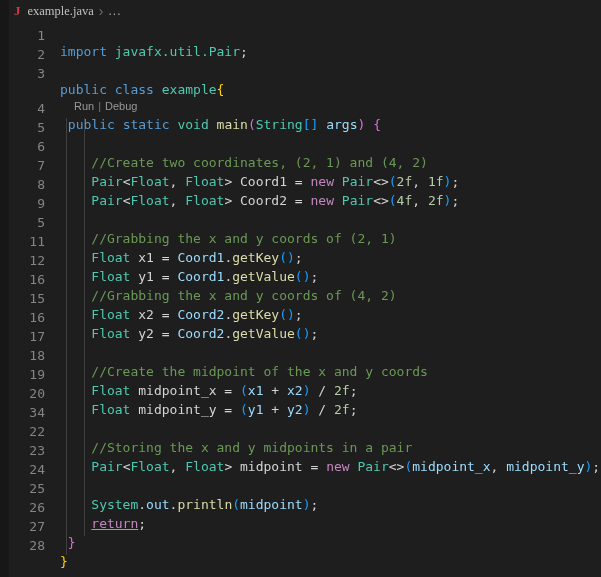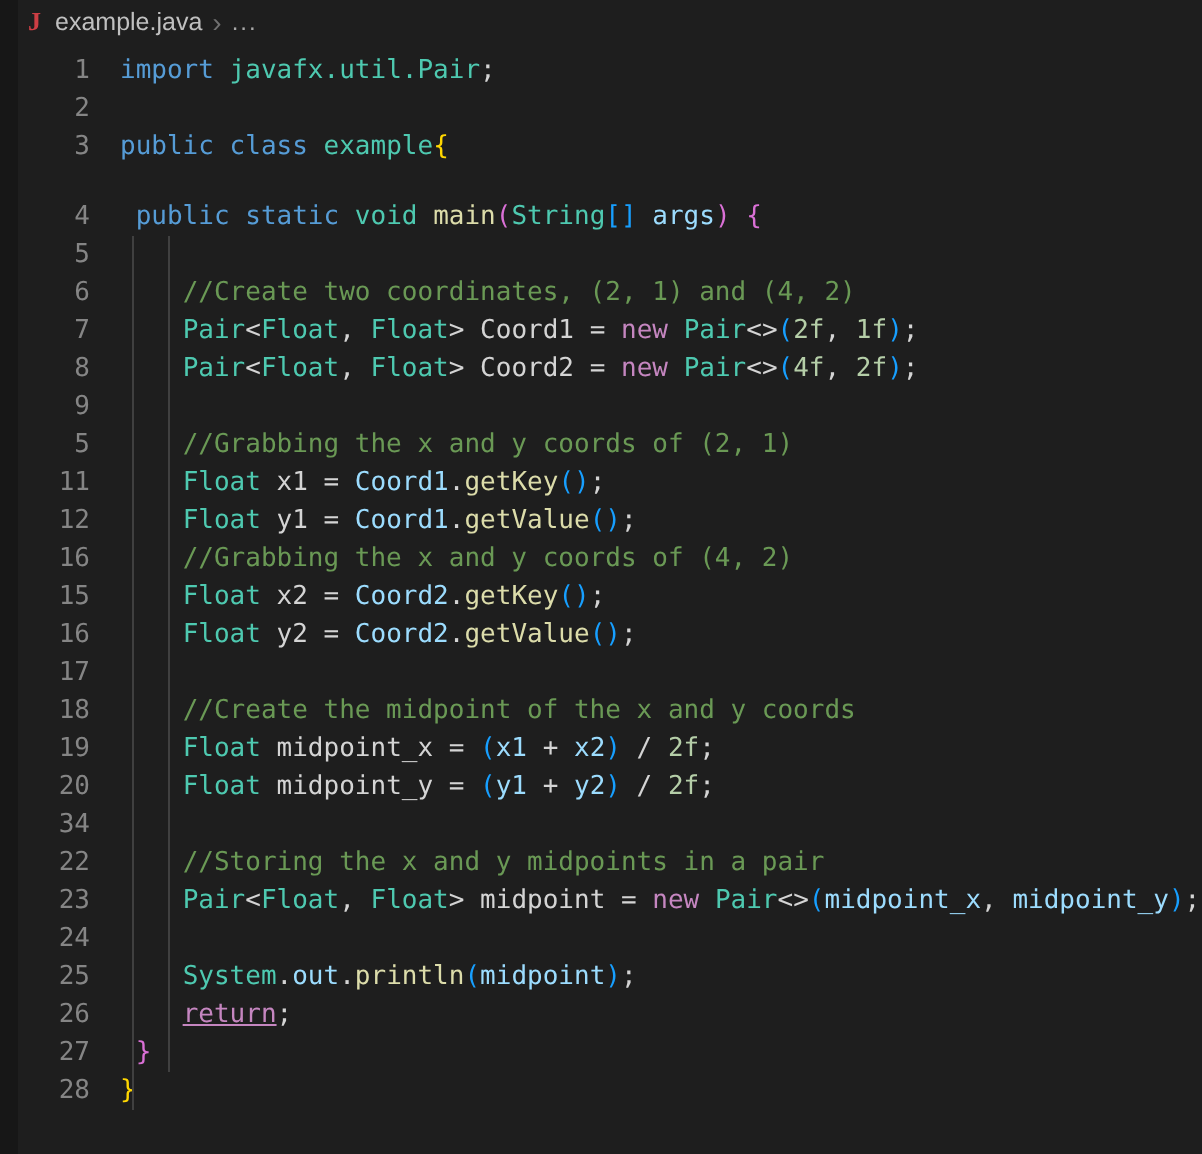--- a/index.html
+++ b/index.html
@@ -18,35 +18,35 @@
     height:22px; display:flex; align-items:center;
     padding-left:14px; gap:5px;
     font-size:12px; color:#A9A9A9;
     background:#1E1E1E;
   }
   .file-icon {
     color:#CC3E44; font-weight:bold; font-size:13px;
     font-family:"Liberation Serif", serif;
     margin-right:2px;
   }
-  .bc-file { color:#C0C0C0; font-size:12.5px; }
+  .bc-file { color:#C0C0C0; font-size:12.5px;font-family:Liberation Serif, serif; }
   .bc-chev { color:#707070; font-size:14px; line-height:1; }
   .bc-more { color:#A9A9A9; letter-spacing:1px; }
   .editor { position:relative; height:555px; }
   .rows { padding-top:4px; }
   .row {
     display:flex; height:19px; line-height:19px;
     font-family:"DejaVu Sans Mono", monospace;
     font-size:13px; white-space:pre;
   }
   .ln {
     flex:none; width:45px; text-align:right;
     color:#858585; user-select:none;
   }
-  .code { padding-left:15px; white-space:pre; color:#D4D4D4; }
+  .code { padding-left:15px; white-space:pre; color:#D4D4D4;margin-top:16px; }
   .lens-row {
     display:flex; height:16px; line-height:15px;
     font-family:"Liberation Sans", sans-serif;
     font-size:11px; color:#999999;
   }
   .lens-row .ln { width:45px; flex:none; }
   .lens-row .code { padding-left:29px; }
   .lens-link { color:#999999; cursor:pointer; }
   .lens-sep { color:#777777; padding:0 4px; }
   .guide { position:absolute; width:1px; background:#404040; z-index:1; }
@@ -67,20 +67,21 @@
 
 <div class="editor">
   <div class="guide" id="guideA" style="background: rgb(64, 64, 64);"></div>
   <div class="guide" id="guideB" style="background: rgb(64, 64, 64);"></div>
   <div class="rows" id="rows">
       <div class="row"><div class="ln">1</div><div class="code"><span style="color: rgb(86, 156, 214);">import</span><span style="color: rgb(212, 212, 212);"> </span><span style="color: rgb(78, 201, 176);">javafx.util.Pair</span><span style="color: rgb(212, 212, 212);">;</span></div></div>
       <div class="row"><div class="ln">2</div><div class="code"></div></div>
       <div class="row"><div class="ln">3</div><div class="code"><span style="color: rgb(86, 156, 214);">public</span><span style="color: rgb(212, 212, 212);"> </span><span style="color: rgb(86, 156, 214);">class</span><span style="color: rgb(212, 212, 212);"> </span><span style="color: rgb(78, 201, 176);">example</span><span style="color: rgb(255, 215, 0);">{</span></div></div>
       <div class="lens-row">
         <div class="ln"></div>
+        <div class="code"><span class="lens-link">Run</span><span class="lens-sep">|</span><span class="lens-link">Debug</span></div>
       </div>
       <div class="row"><div class="ln">4</div><div class="code"> <span style="color: rgb(86, 156, 214);">public</span><span style="color: rgb(212, 212, 212);"> </span><span style="color: rgb(86, 156, 214);">static</span><span style="color: rgb(212, 212, 212);"> </span><span style="color: rgb(78, 201, 176);">void</span><span style="color: rgb(212, 212, 212);"> </span><span style="color: rgb(220, 220, 170);">main</span><span style="color: rgb(218, 112, 214);">(</span><span style="color: rgb(78, 201, 176);">String</span><span style="color: rgb(23, 159, 255);">[</span><span style="color: rgb(23, 159, 255);">]</span><span style="color: rgb(212, 212, 212);"> </span><span style="color: rgb(156, 220, 254);">args</span><span style="color: rgb(218, 112, 214);">)</span><span style="color: rgb(212, 212, 212);"> </span><span style="color: rgb(218, 112, 214);">{</span></div></div>
       <div class="row"><div class="ln">5</div><div class="code"></div></div>
       <div class="row"><div class="ln">6</div><div class="code">    <span style="color: rgb(106, 153, 85);">//Create two coordinates, (2, 1) and (4, 2)</span></div></div>
       <div class="row"><div class="ln">7</div><div class="code">    <span style="color: rgb(78, 201, 176);">Pair</span><span style="color: rgb(212, 212, 212);">&lt;</span><span style="color: rgb(78, 201, 176);">Float</span><span style="color: rgb(212, 212, 212);">, </span><span style="color: rgb(78, 201, 176);">Float</span><span style="color: rgb(212, 212, 212);">&gt; </span><span style="color: rgb(212, 212, 212);">Coord1 = </span><span style="color: rgb(197, 134, 192);">new</span><span style="color: rgb(212, 212, 212);"> </span><span style="color: rgb(78, 201, 176);">Pair</span><span style="color: rgb(212, 212, 212);">&lt;&gt;</span><span style="color: rgb(23, 159, 255);">(</span><span style="color: rgb(181, 206, 168);">2f</span><span style="color: rgb(212, 212, 212);">, </span><span style="color: rgb(181, 206, 168);">1f</span><span style="color: rgb(23, 159, 255);">)</span><span style="color: rgb(212, 212, 212);">;</span></div></div>
       <div class="row"><div class="ln">8</div><div class="code">    <span style="color: rgb(78, 201, 176);">Pair</span><span style="color: rgb(212, 212, 212);">&lt;</span><span style="color: rgb(78, 201, 176);">Float</span><span style="color: rgb(212, 212, 212);">, </span><span style="color: rgb(78, 201, 176);">Float</span><span style="color: rgb(212, 212, 212);">&gt; </span><span style="color: rgb(212, 212, 212);">Coord2 = </span><span style="color: rgb(197, 134, 192);">new</span><span style="color: rgb(212, 212, 212);"> </span><span style="color: rgb(78, 201, 176);">Pair</span><span style="color: rgb(212, 212, 212);">&lt;&gt;</span><span style="color: rgb(23, 159, 255);">(</span><span style="color: rgb(181, 206, 168);">4f</span><span style="color: rgb(212, 212, 212);">, </span><span style="color: rgb(181, 206, 168);">2f</span><span style="color: rgb(23, 159, 255);">)</span><span style="color: rgb(212, 212, 212);">;</span></div></div>
       <div class="row"><div class="ln">9</div><div class="code"></div></div>
       <div class="row"><div class="ln">5</div><div class="code">    <span style="color: rgb(106, 153, 85);">//Grabbing the x and y coords of (2, 1)</span></div></div>
       <div class="row"><div class="ln">11</div><div class="code">    <span style="color: rgb(78, 201, 176);">Float</span><span style="color: rgb(212, 212, 212);"> x1 = </span><span style="color: rgb(156, 220, 254);">Coord1</span><span style="color: rgb(212, 212, 212);">.</span><span style="color: rgb(220, 220, 170);">getKey</span><span style="color: rgb(23, 159, 255);">(</span><span style="color: rgb(23, 159, 255);">)</span><span style="color: rgb(212, 212, 212);">;</span></div></div>
       <div class="row"><div class="ln">12</div><div class="code">    <span style="color: rgb(78, 201, 176);">Float</span><span style="color: rgb(212, 212, 212);"> y1 = </span><span style="color: rgb(156, 220, 254);">Coord1</span><span style="color: rgb(212, 212, 212);">.</span><span style="color: rgb(220, 220, 170);">getValue</span><span style="color: rgb(23, 159, 255);">(</span><span style="color: rgb(23, 159, 255);">)</span><span style="color: rgb(212, 212, 212);">;</span></div></div>

